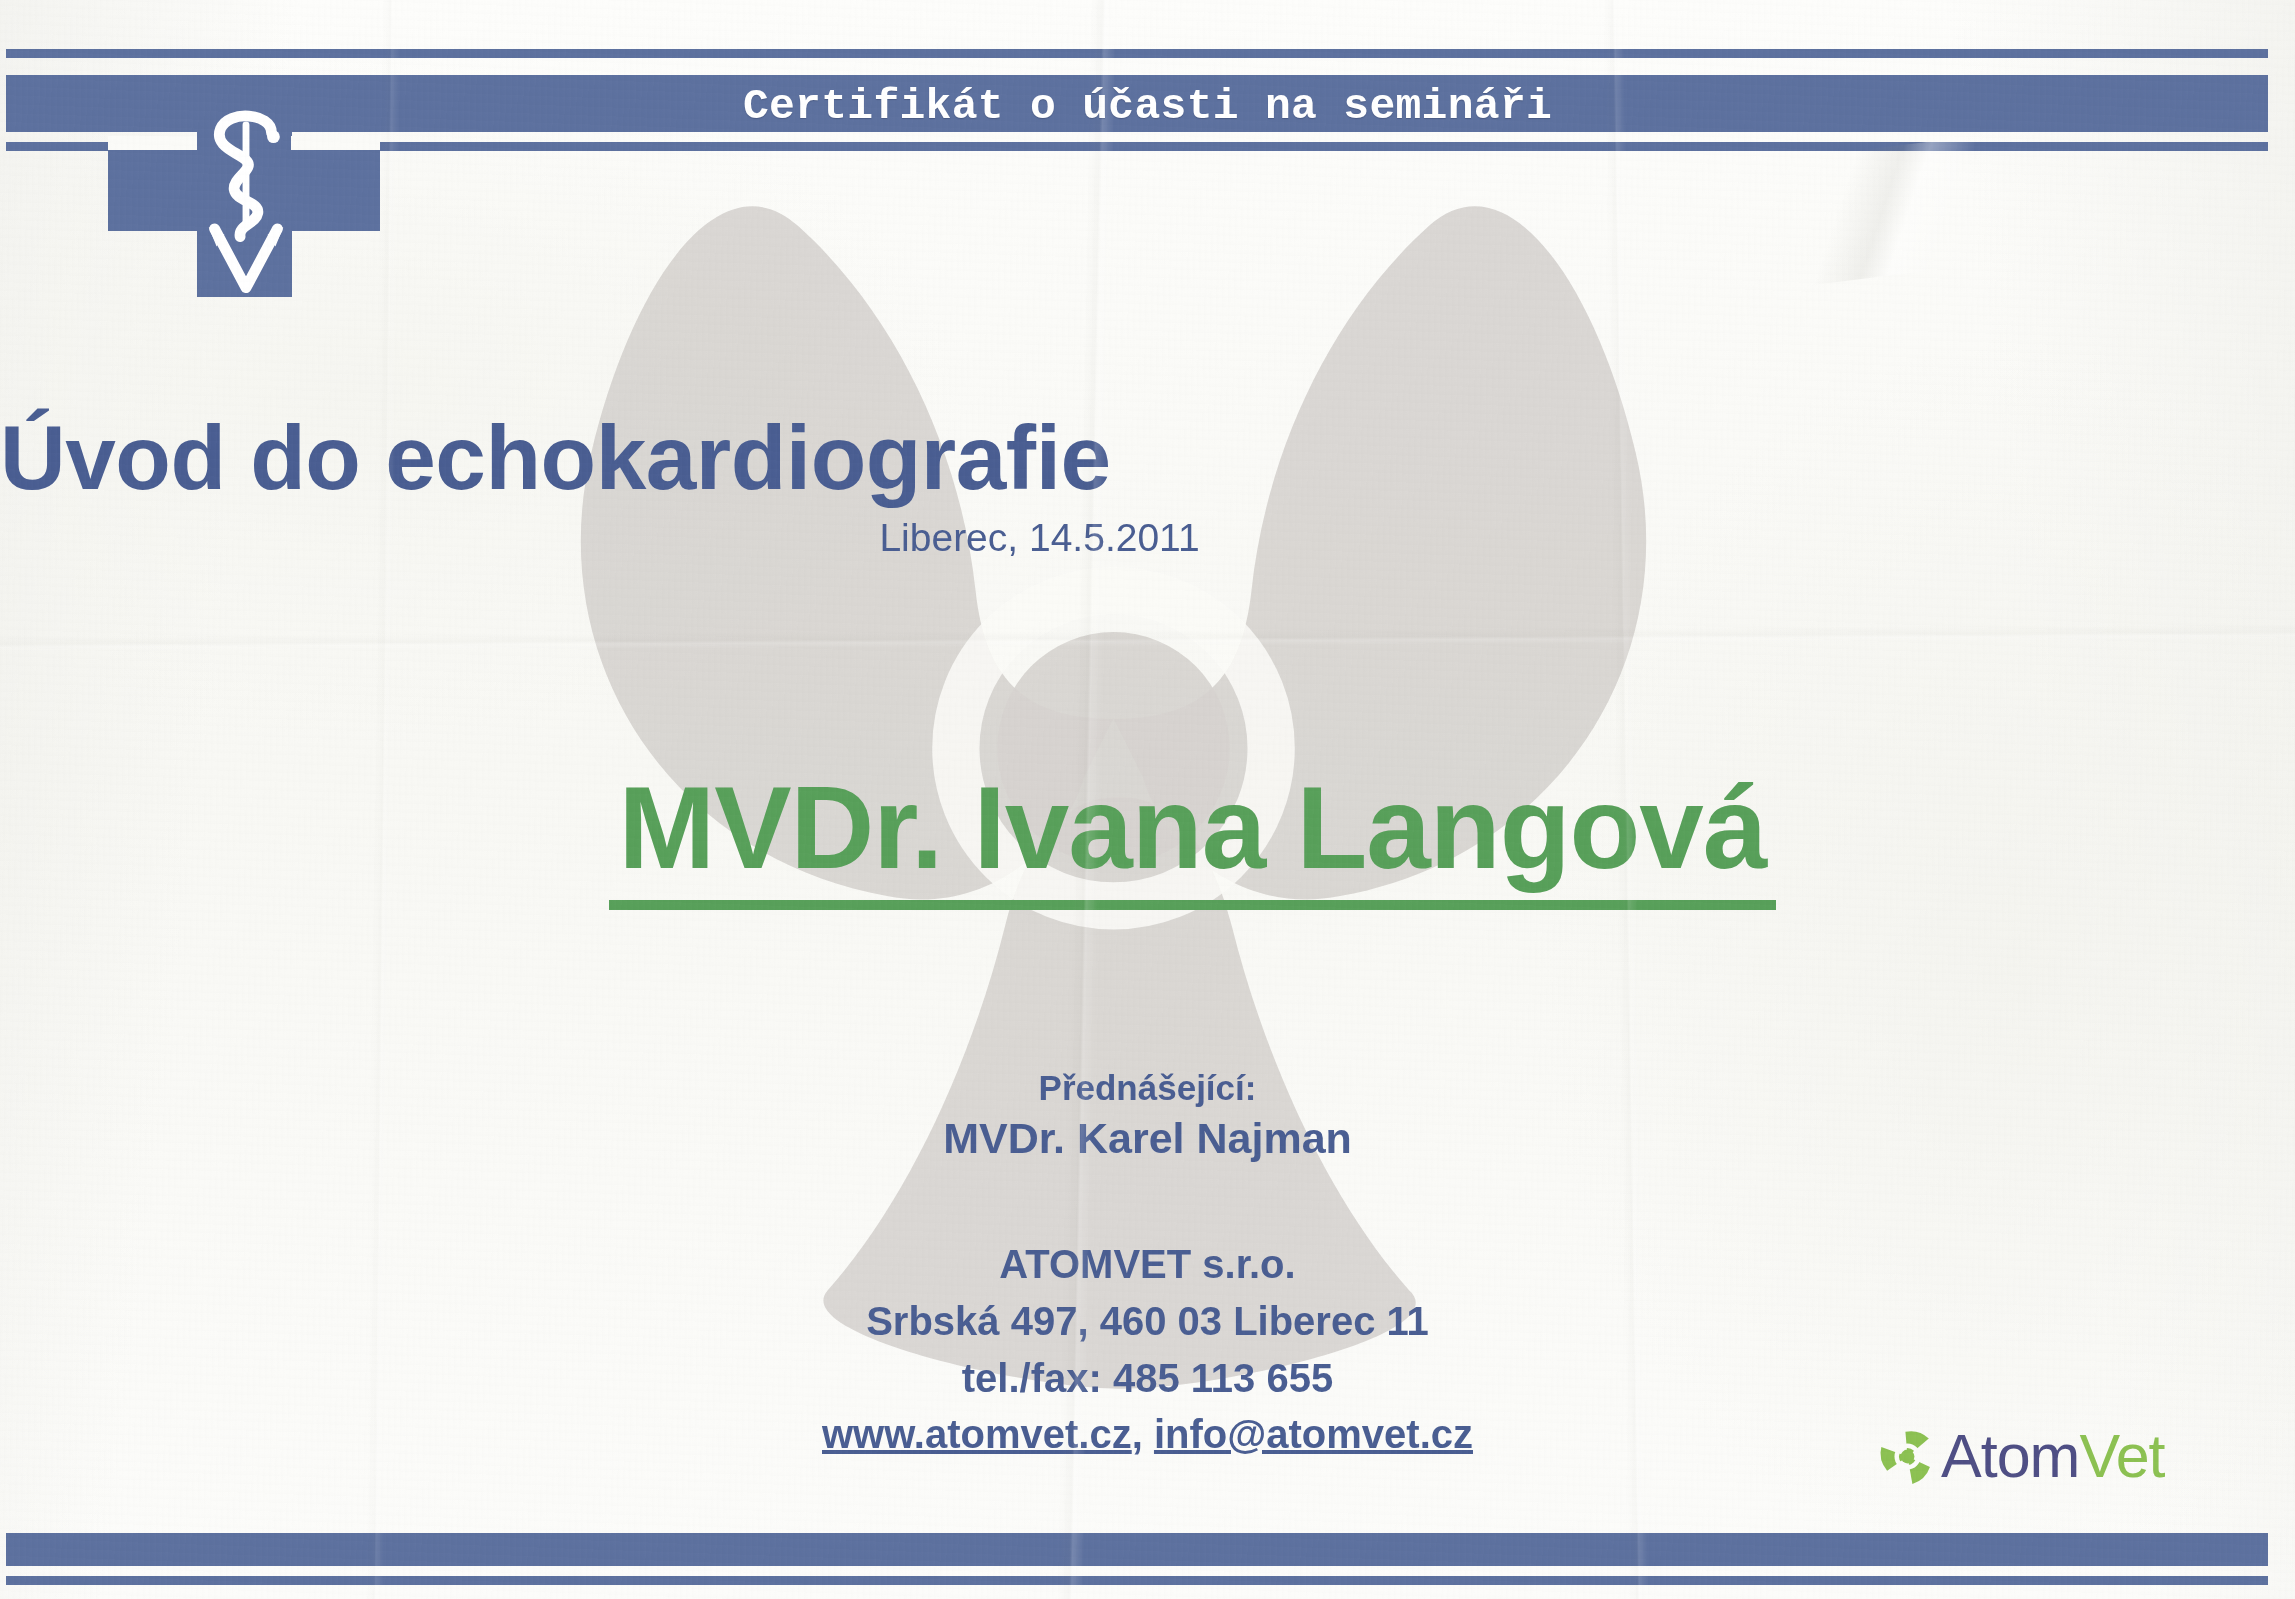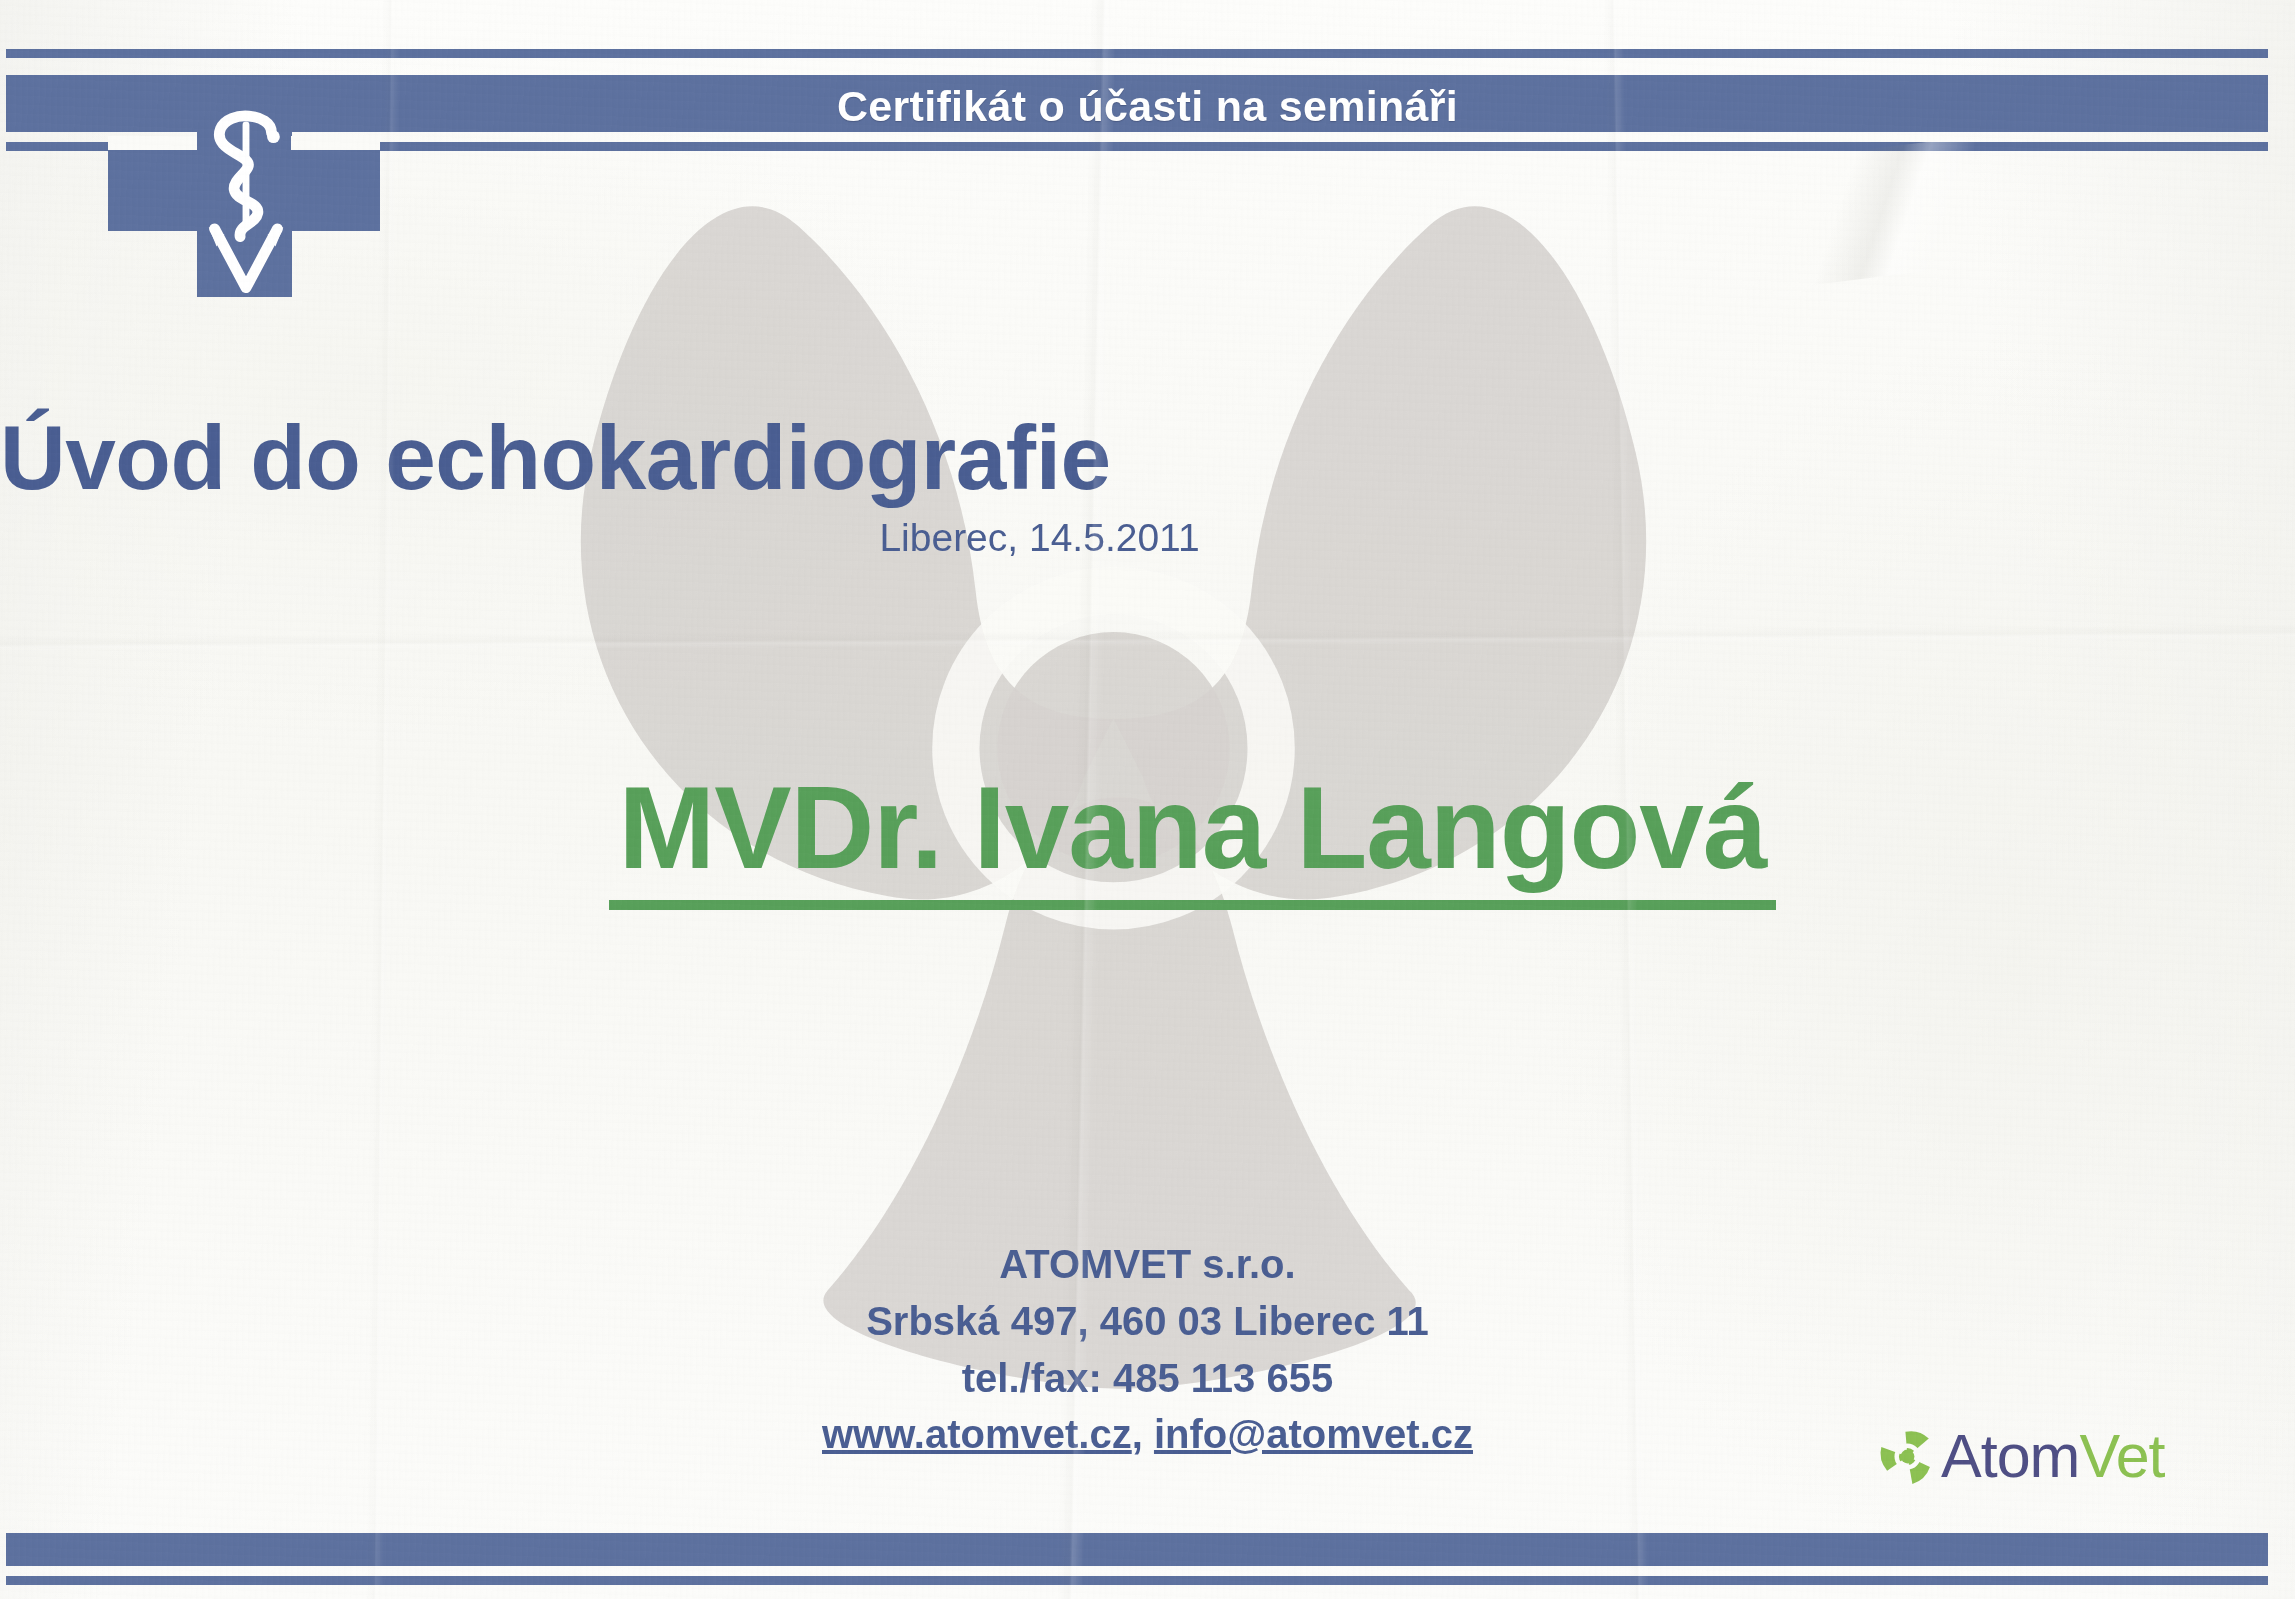--- a/index.html
+++ b/index.html
@@ -118,20 +118,21 @@
     position: absolute;
     left: 0; top: 82px;
     width: 2295px;
     text-align: center;
     color: #ffffff;
     font-size: 43px;
     font-weight: bold;
     letter-spacing: 0.3px;
     z-index: 10;
     text-shadow: 0 1px 1px rgba(40,50,80,0.35);
+    font-family: Liberation Mono, monospace;
   }
 
   .main-title {
     position: absolute;
     left: 0; top: 406px;
     width: 2295px;
     text-align: left;
     color: #4a5e92;
     font-size: 91px;
     font-weight: bold;
@@ -279,20 +280,24 @@
     <circle cx="650" cy="590" r="160" fill="none" stroke="#fbfbf8" stroke-width="48" opacity="0.85"></circle>
   </svg>
 
   <div class="main-title">Úvod do echokardiografie</div>
   <div class="main-subtitle">Liberec, 14.5.2011</div>
 
   <div class="recipient-wrap">
     <span class="recipient-name">MVDr. Ivana Langová</span>
   </div>
 
+  <div class="lecturer-block">
+    <div class="lecturer-label">Přednášející:</div>
+    <div class="lecturer-name">MVDr. Karel Najman</div>
+  </div>
 
   <div class="org-block">
     <div>ATOMVET s.r.o.</div>
     <div>Srbská 497, 460 03 Liberec 11</div>
     <div>tel./fax: 485 113 655</div>
     <div class="org-links"><a href="#">www.atomvet.cz</a><span>, </span><a href="#">info@atomvet.cz</a></div>
   </div>
 
   <div class="atomvet">
     <svg width="61" height="61" viewBox="0 0 62 62">

